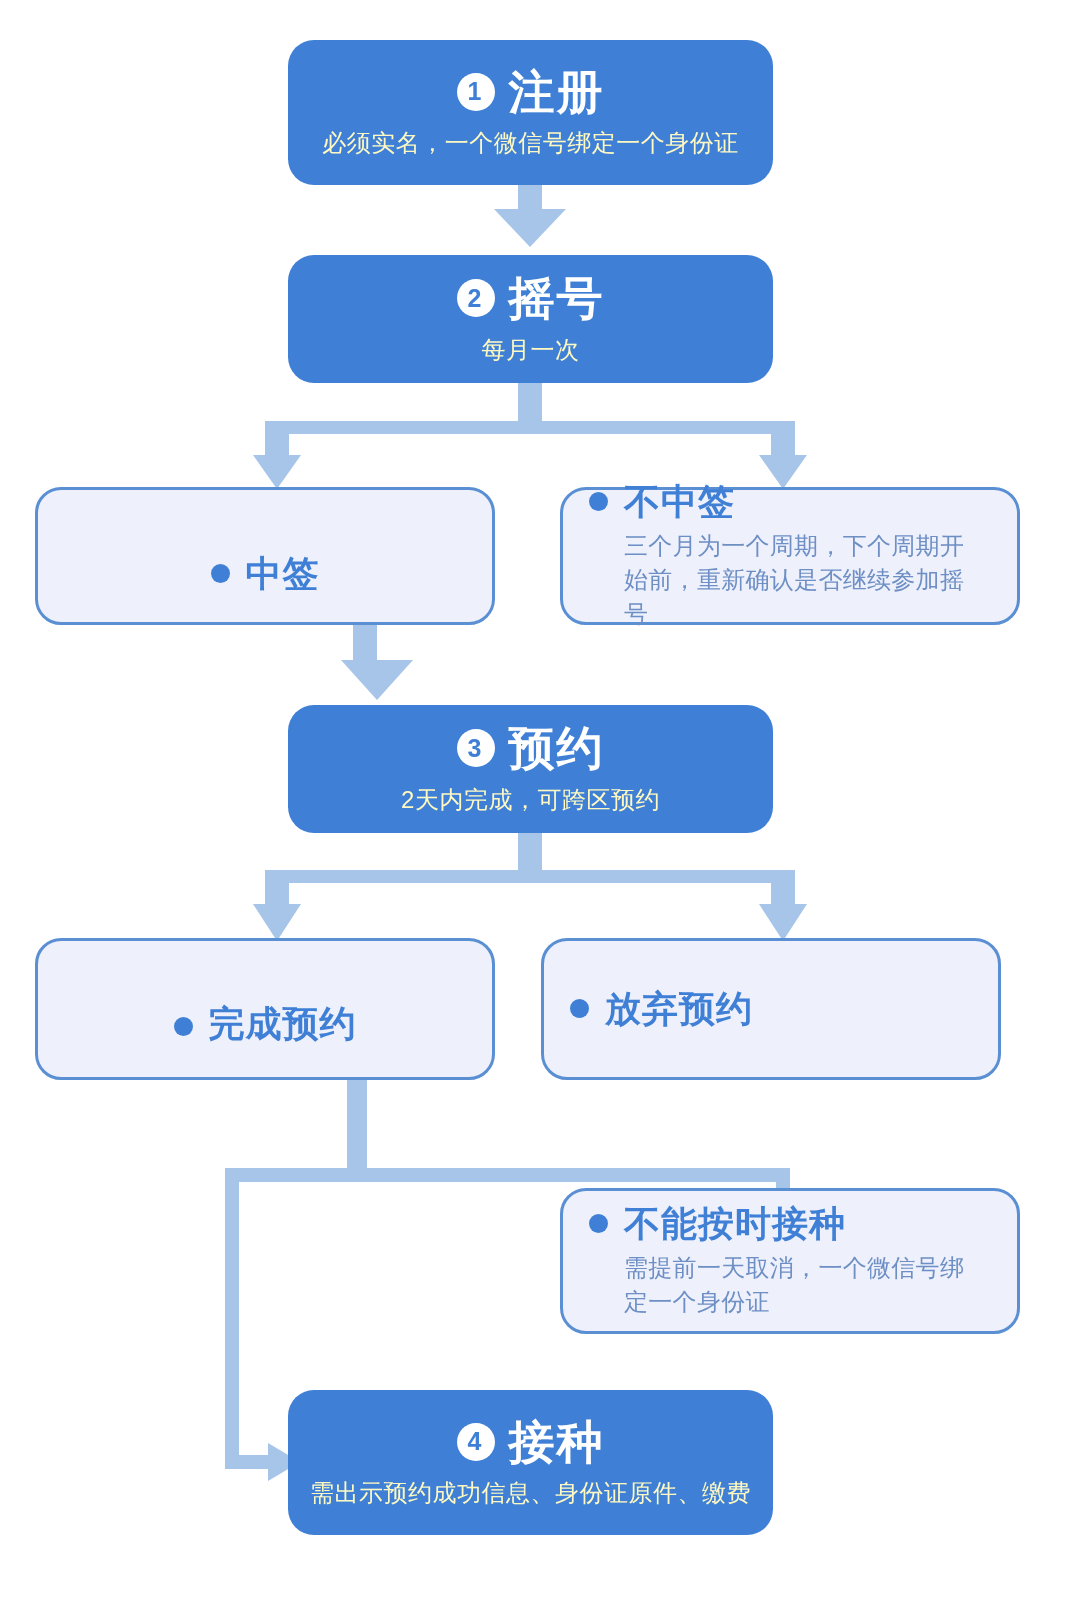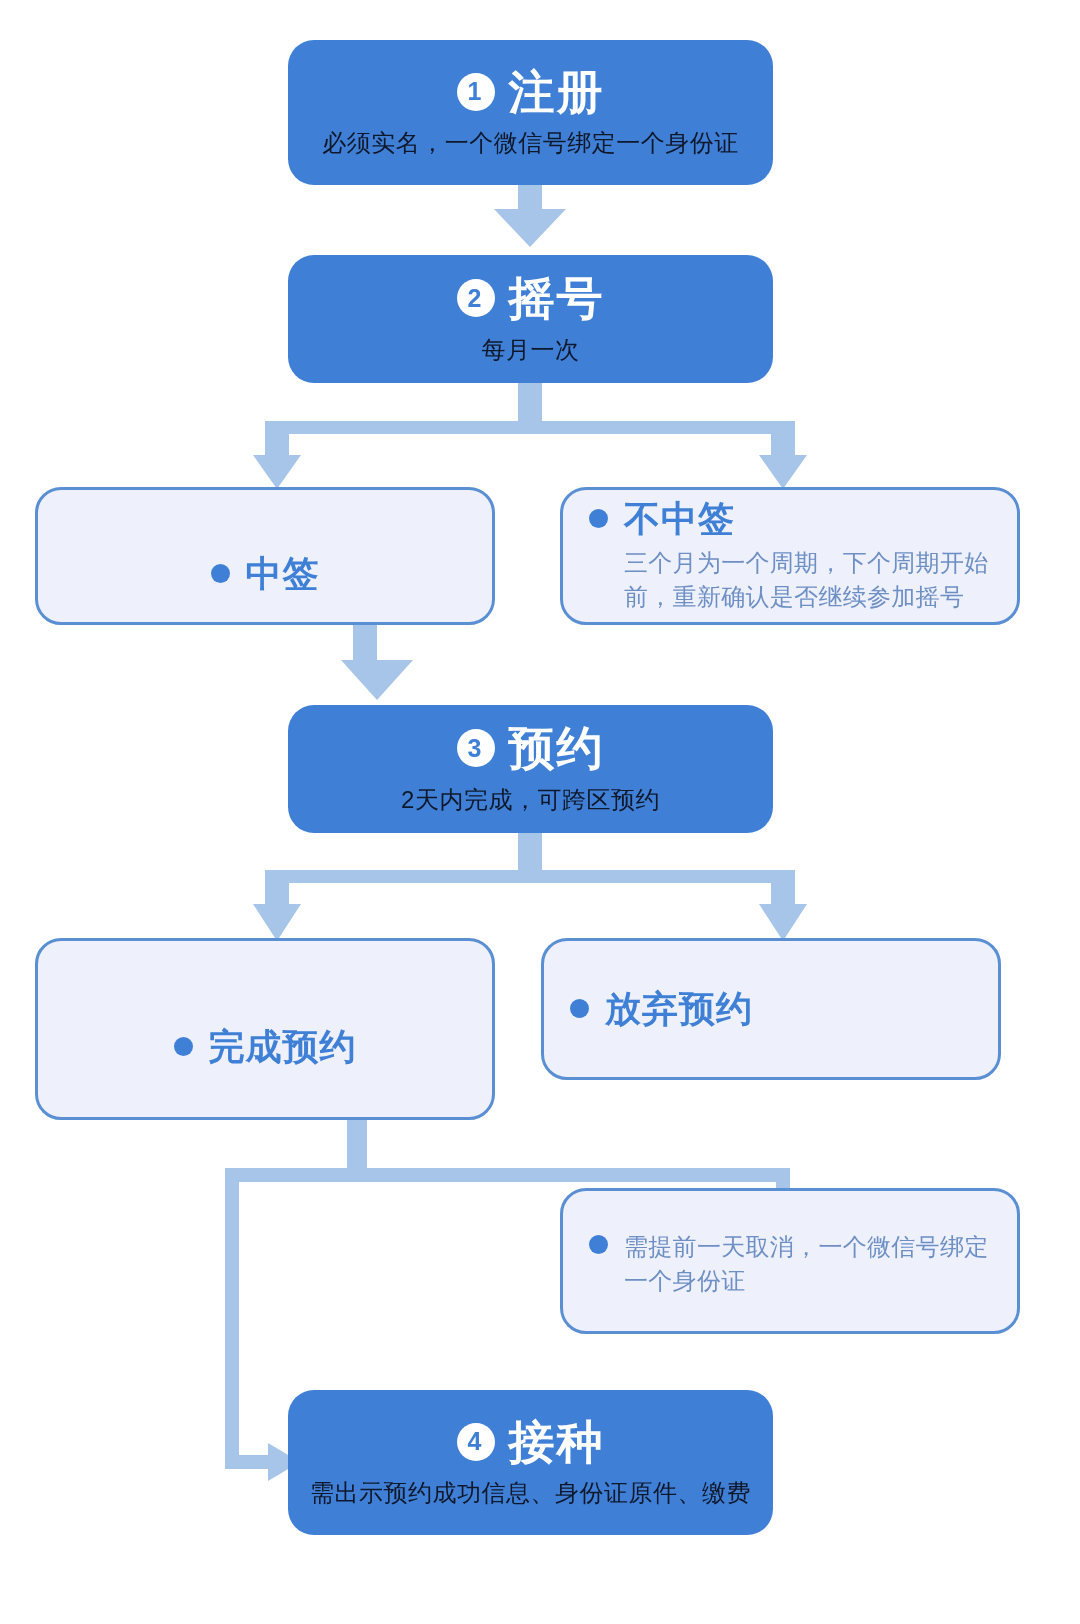--- a/index.html
+++ b/index.html
@@ -65,21 +65,21 @@
     border-radius: 50%;
     background: #ffffff;
     color: #3f80d6;
     font-size: 25px;
     font-weight: bold;
     line-height: 1;
     flex: none;
   }
   .step-sub {
     margin-top: 10px;
-    color: #0f172a;
+    color: #fef9c3;
     font-size: 24px;
     letter-spacing: 0.5px;
     line-height: 1.3;
     text-align: center;
     white-space: nowrap;
   }
 
   
   .outcome-box {
     background: #eef0fc;
@@ -87,21 +87,21 @@
     border-radius: 26px;
     display: flex;
     align-items: center;
   }
   .outcome-box.centered {
     justify-content: center;
   }
   .outcome-box.left {
     justify-content: flex-start;
     padding-left: 26px;
-    padding-right: 21px;
+    padding-right: 38px;
   }
   .outcome-inner {
     display: flex;
     align-items: flex-start;
     gap: 16px;
   }
   .outcome-box.centered .outcome-inner {
     align-items: center;
     margin-top: 36px;
   }
@@ -223,21 +223,21 @@
   </div>
 
   <div class="node step-box" style="left:288px; top:705px; width:485px; height:128px;">
     <div class="step-title">
       <span class="num-badge">3</span>
       <span>预约</span>
     </div>
     <div class="step-sub">2天内完成，可跨区预约</div>
   </div>
 
-  <div class="node outcome-box centered" style="left:35px; top:938px; width:460px; height:182px;">
+  <div class="node outcome-box centered" style="left:35px; top:938px; width:460px; height:142px;font-family:Liberation Mono, monospace;">
     <div class="outcome-inner">
       <span class="bullet-dot"></span>
       <span class="outcome-text">
         <span class="outcome-title">完成预约</span>
       </span>
     </div>
   </div>
 
   <div class="node outcome-box left" style="left:541px; top:938px; width:460px; height:142px;">
     <div class="outcome-inner">
@@ -245,20 +245,21 @@
       <span class="outcome-text">
         <span class="outcome-title">放弃预约</span>
       </span>
     </div>
   </div>
 
   <div class="node outcome-box left" style="left:560px; top:1188px; width:460px; height:146px;">
     <div class="outcome-inner">
       <span class="bullet-dot"></span>
       <span class="outcome-text">
+        <span class="outcome-title">不能按时接种</span>
         <span class="outcome-body">需提前一天取消，一个微信号绑定一个身份证</span>
       </span>
     </div>
   </div>
 
   <div class="node step-box" style="left:288px; top:1390px; width:485px; height:145px;">
     <div class="step-title">
       <span class="num-badge">4</span>
       <span>接种</span>
     </div>

